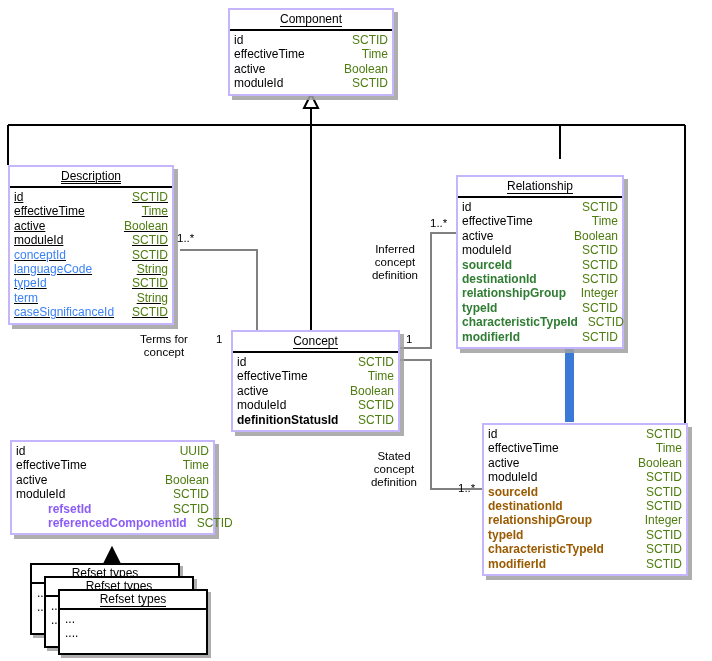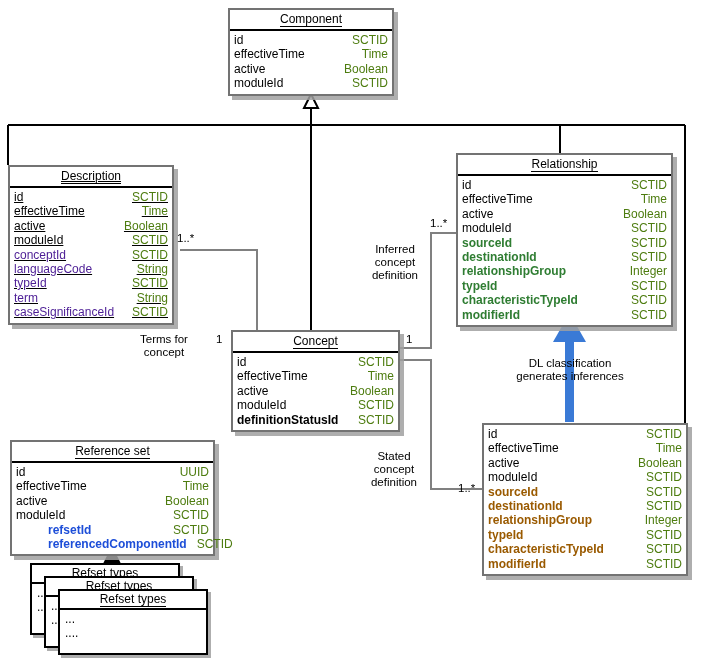--- a/index.html
+++ b/index.html
@@ -9,21 +9,21 @@
     background:#ffffff;
     font-family:"Liberation Sans","DejaVu Sans",sans-serif;
     -webkit-font-smoothing:none;
   }
   #canvas{position:absolute;left:0;top:0;width:712px;height:661px;}
 
   
   .uml{
     position:absolute;
     background:#ffffff;
-    border:2px solid #737373;
+    border:2px solid #c4b5fd;
     box-shadow:4px 4px 0 0 rgba(160,160,160,0.85);
     box-sizing:border-box;
     z-index:5;
   }
   .uml .title{
     text-align:center;
     font-size:12px;
     color:#000;
     padding:3px 4px 3px 4px;
     border-bottom:2px solid #000;
@@ -42,25 +42,25 @@
     justify-content:space-between;
     align-items:flex-start;
     font-size:12px;
     line-height:14.4px;
     color:#000;
     white-space:nowrap;
   }
   .row .n{ text-align:left; }
   .row .t{ text-align:right; color:#4d7c0f; font-weight:normal; padding-left:10px;}
   .c-plain{color:#000;font-weight:normal;}
-  .c-purple{color:#4c1d95;font-weight:normal;}
+  .c-purple{color:#3b82f6;font-weight:normal;}
   .c-blue{color:#000000;font-weight:bold;}
   .c-green{color:#2f7d32;font-weight:bold;}
   .c-brown{color:#9a5a00;font-weight:bold;}
-  .c-red{color:#1d4ed8;font-weight:bold;padding-left:32px;}
+  .c-red{color:#8b5cf6;font-weight:bold;padding-left:32px;}
 
   
   .stackbox{
     position:absolute;
     background:#fff;
     border:2px solid #000;
     box-shadow:3px 3px 0 0 rgba(160,160,160,0.85);
     box-sizing:border-box;
     z-index:5;
   }
@@ -200,21 +200,21 @@
         <span class="n c-purple">term</span>
         <span class="t">String</span>
       </div>
       <div class="row">
         <span class="n c-purple">caseSignificanceId</span>
         <span class="t">SCTID</span>
       </div>
     </div>
   </div>
 
-  <div class="uml" style="left:456px;top:153px;width:217px;">
+  <div class="uml" style="left:456px;top:175px;width:168px;">
     <div class="title">
       <span>Relationship</span>
     </div>
     <div class="attrs">
       <div class="row">
         <span class="n c-plain">id</span>
         <span class="t">SCTID</span>
       </div>
       <div class="row">
         <span class="n c-plain">effectiveTime</span>
@@ -322,23 +322,20 @@
         <span class="t">SCTID</span>
       </div>
       <div class="row">
         <span class="n c-brown">modifierId</span>
         <span class="t">SCTID</span>
       </div>
     </div>
   </div>
 
   <div class="uml" style="left:10px;top:440px;width:205px;">
-    <div class="title">
-      <span>Reference set</span>
-    </div>
     <div class="attrs">
       <div class="row">
         <span class="n c-plain">id</span>
         <span class="t">UUID</span>
       </div>
       <div class="row">
         <span class="n c-plain">effectiveTime</span>
         <span class="t">Time</span>
       </div>
       <div class="row">
@@ -394,22 +391,20 @@
 concept</div>
 
   <div class="note" style="left:360px;top:243px;width:70px;">Inferred
 concept
 definition</div>
 
   <div class="note" style="left:358px;top:450px;width:72px;">Stated
 concept
 definition</div>
 
-  <div class="note" style="left:492px;top:357px;width:156px;">DL classification
-generates inferences</div>
 
   <div class="mult" style="left:177px;top:232px;">1..*</div>
 
   <div class="mult" style="left:216px;top:333px;">1</div>
 
   <div class="mult" style="left:406px;top:333px;">1</div>
 
   <div class="mult" style="left:430px;top:217px;">1..*</div>
 
   <div class="mult" style="left:458px;top:482px;">1..*</div>

